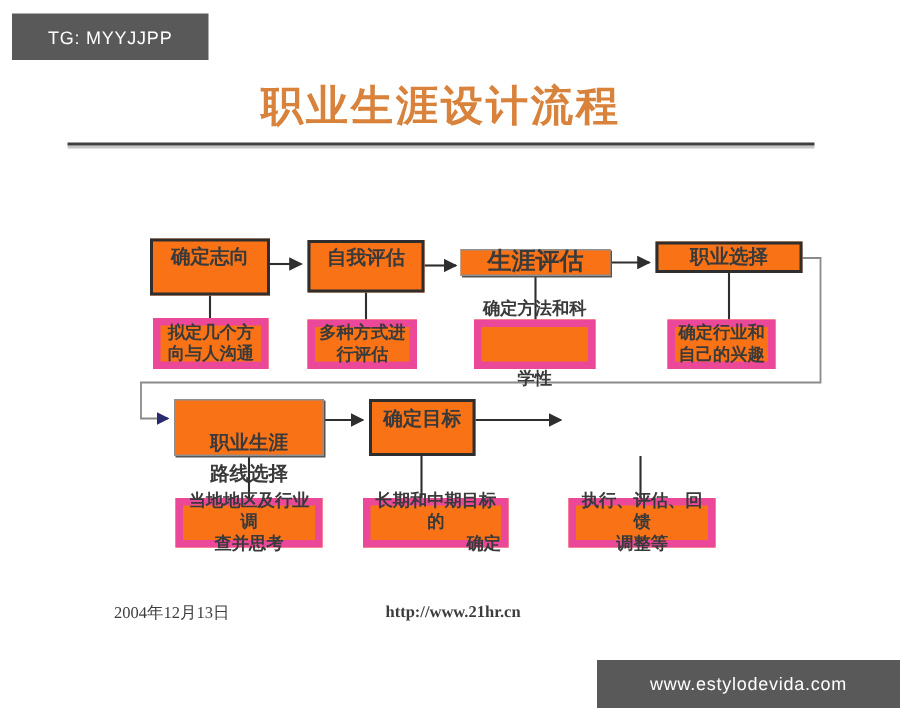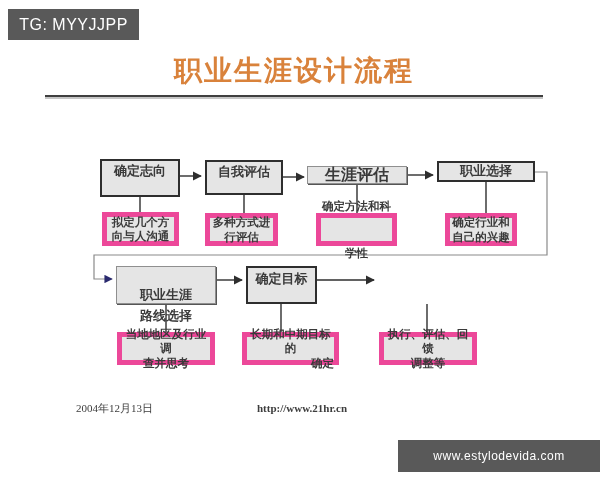--- a/index.html
+++ b/index.html
@@ -6,36 +6,36 @@
   body { background:#ffffff; }
   #slide {
     position:relative; width:600px; height:480px; background:#ffffff;
     font-family:"Liberation Serif","DejaVu Serif",serif; overflow:hidden;
   }
   
   .corner-bar {
     position:absolute; background:#595959; color:#ffffff;
     font-family:"Liberation Sans","DejaVu Sans",sans-serif;
     display:flex; align-items:center; justify-content:center;
-    font-size:16px; letter-spacing:0.5px;
+    font-size:12px; letter-spacing:0.5px;
   }
   #tg-badge { left:8px; top:9px; width:131px; height:31px; }
   #watermark { left:398px; top:440px; width:202px; height:32px; font-size:12px; }
   
   #title {
     position:absolute; left:45px; top:52px; width:498px; text-align:center;
     font-size:28px; font-weight:bold; color:#d9823b; letter-spacing:2px;
   }
   #title-rule {
     position:absolute; left:45px; top:95px; width:498px; height:2px;
     background:#3f3f3f; box-shadow:0 2px 0 #c6c6c6;
   }
   
   .node, .subnode {
-    position:absolute; background:#e5e5e5; color:#3a3a3a; font-weight:bold;
+    position:absolute; background:#f97316; color:#3a3a3a; font-weight:bold;
     text-align:center; font-size:12px; line-height:1.25;
   }
   .node { border:2px solid #2e2e2e; font-size:13px; }
   .node.thin { border-width:1px; border-color:#8f8f8f; box-shadow:1px 1px 0 #555555; }
   .subnode { border:5px solid #ec4899; display:flex; flex-direction:column;
              align-items:center; justify-content:center; font-size:11.5px; }
   .node .ln { display:block; }
   .top-align { padding-top:2px; }
   .v-center { display:flex; align-items:center; justify-content:center; }
   .spread .ln + .ln { margin-top:5px; }

